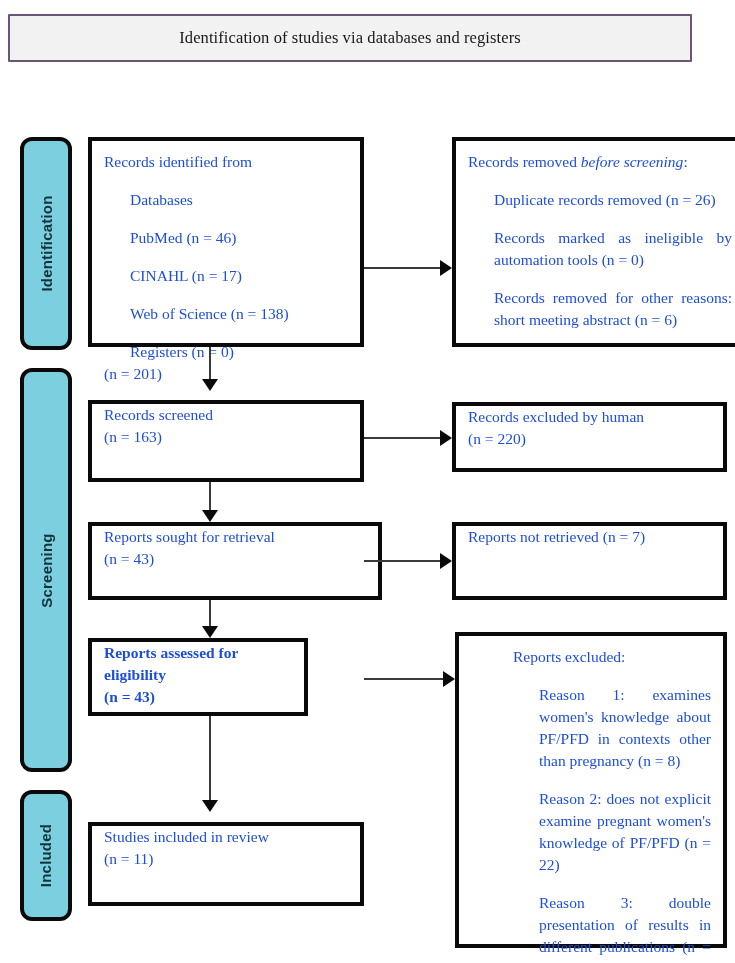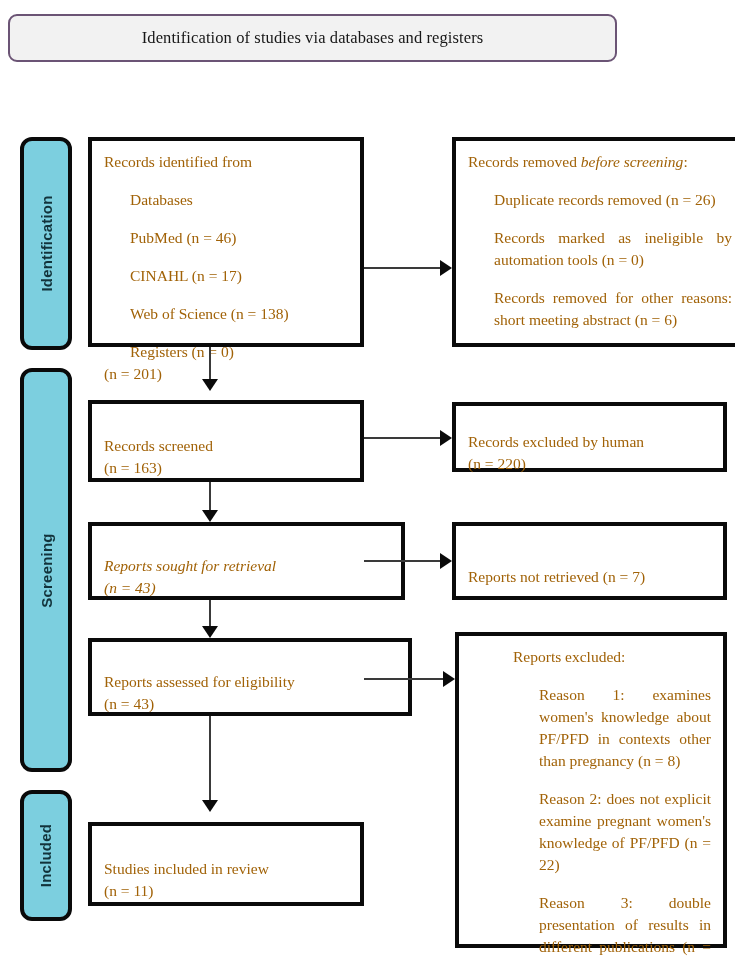--- a/index.html
+++ b/index.html
@@ -14,25 +14,25 @@
     background: #ffffff;
     font-family: "Liberation Serif", "DejaVu Serif", serif;
     overflow: hidden;
   }
 
   
   .banner {
     position: absolute;
     left: 8px;
     top: 14px;
-    width: 609px;
+    width: 684px;
     height: 48px;
     box-sizing: border-box;
     border: 2px solid #6b5475;
-    border-radius: 9px;
+    border-radius: 1px;
     background: #f2f2f2;
     display: flex;
     align-items: center;
     justify-content: center;
   }
   .banner-text {
     font-size: 16.5px;
     color: #171717;
     letter-spacing: 0.1px;
   }
@@ -62,30 +62,28 @@
   .box {
     position: absolute;
     box-sizing: border-box;
     background: #ffffff;
     border: 4px solid #0a0a0a;
   }
   .box-inner {
     padding: 10px 12px 8px 12px;
     font-size: 15.5px;
     line-height: 1.42;
-    color: #a16207;
+    color: #1d4ed8;
   }
   .box-inner.center-v {
     height: 100%;
     display: flex;
     flex-direction: column;
-    justify-content: center;
     padding-top: 0;
     padding-bottom: 4px;
-    margin-top: 16px;
   }
   .justify {
     text-align: justify;
     text-align-last: left;
   }
   .indent {
     padding-left: 26px;
     margin-top: 16px;
   }
   .italic { font-style: italic; }
@@ -180,40 +178,40 @@
       <span class="line">(n = 220)</span>
     </div>
   </div>
 
   <div class="h-line" style="left:364px; top:437px; width:76px;"></div>
   <div class="arrow-right" style="left:440px; top:430px;"></div>
 
   <div class="v-line" style="left:209px; top:482px; height:32px;"></div>
   <div class="arrow-down" style="left:202px; top:510px;"></div>
 
-  <div class="box" style="left:88px; top:522px; width:317px; height:78px;font-style:italic;">
+  <div class="box" style="left:88px; top:522px; width:294px; height:78px;">
     <div class="box-inner center-v">
       <span class="line">Reports sought for retrieval</span>
       <span class="line">(n = 43)</span>
     </div>
   </div>
 
   <div class="box" style="left:452px; top:522px; width:275px; height:78px;">
     <div class="box-inner center-v">
       <span class="line">Reports not retrieved (n = 7)</span>
     </div>
   </div>
 
   <div class="h-line" style="left:364px; top:560px; width:76px;"></div>
   <div class="arrow-right" style="left:440px; top:553px;"></div>
 
   <div class="v-line" style="left:209px; top:600px; height:30px;"></div>
   <div class="arrow-down" style="left:202px; top:626px;"></div>
 
-  <div class="box" style="left:88px; top:638px; width:324px; height:78px;">
+  <div class="box" style="left:88px; top:638px; width:220px; height:78px;font-weight:bold;">
     <div class="box-inner center-v">
       <span class="line">Reports assessed for eligibility</span>
       <span class="line">(n = 43)</span>
     </div>
   </div>
 
   <div class="box" style="left:455px; top:632px; width:272px; height:316px;padding-left:42px;">
     <div class="box-inner">
       <span class="line">Reports excluded:</span>
       <div class="indent justify">Reason 1: examines women's knowledge about PF/PFD in contexts other than pregnancy (n = 8)</div>

